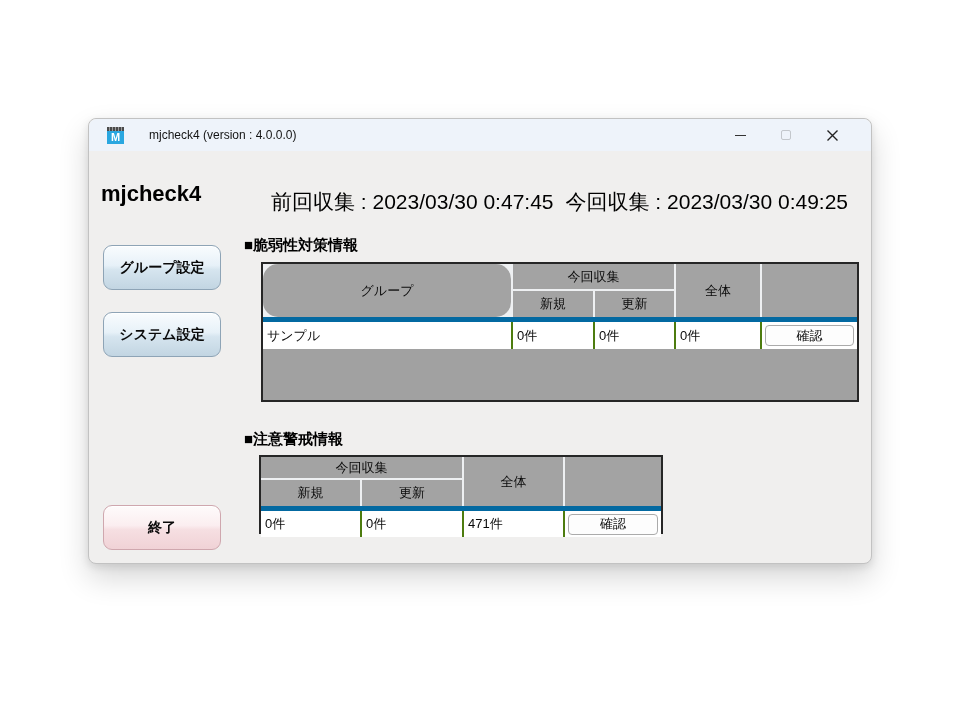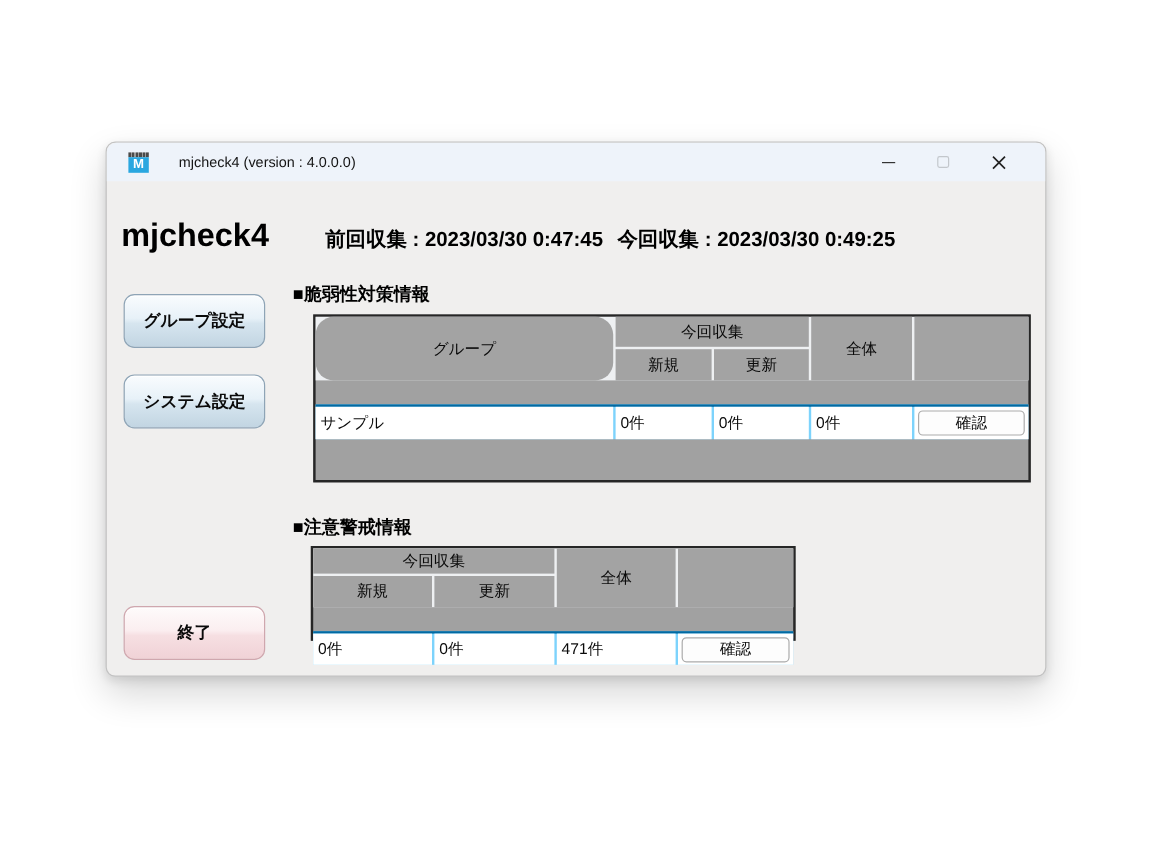--- a/index.html
+++ b/index.html
@@ -42,25 +42,25 @@
   .win-controls{
     position:absolute;right:16px;top:0;height:32px;
     display:flex;align-items:center;gap:0;
   }
   .win-btn{width:46px;height:32px;display:flex;align-items:center;justify-content:center;}
   .glyph-min{width:11px;border-top:1.6px solid #333;}
   .glyph-max{width:10px;height:10px;border:1.4px solid #c3c7cc;border-radius:2px;box-sizing:border-box;}
   
   .app-name{
     position:absolute;left:12px;top:62px;
-    font-size:27px;font-weight:bold;letter-spacing:0px;
+    font-size:22px;font-weight:bold;letter-spacing:0px;
   }
   .timestamps{
     position:absolute;left:182px;top:69px;
-    font-size:17px;font-weight:bold;white-space:nowrap;
+    font-size:21px;font-weight:normal;white-space:nowrap;
   }
   .timestamps span{margin-right:12px;}
   
   .side-btn{
     position:absolute;left:14px;width:116px;height:43px;
     border-radius:9px;
     font-size:14px;font-weight:bold;color:#0a0a0a;
     display:flex;align-items:center;justify-content:center;
     cursor:default;
     font-family:"Liberation Sans","DejaVu Sans",sans-serif;
@@ -107,23 +107,22 @@
     grid-template-areas:"g c c t a" "g n u t a";
   }
   .a-g{grid-area:g;border-radius:15px;} .a-c{grid-area:c;} .a-n{grid-area:n;}
   .a-u{grid-area:u;} .a-t{grid-area:t;} .a-a{grid-area:a;}
   .t2head{
     grid-template-columns:99px 100px 99px 1fr;
     grid-template-rows:21px 26px;
     grid-template-areas:"c c t a" "n u t a";
   }
   .trow{
-    display:grid;gap:2px;background:#7dd3fc;
-    border-top:2px solid #0369a1;
-    margin-top:20px;
+    display:grid;gap:2px;background:#4d7c0f;
+    border-top:5px solid #0369a1;
   }
   .t1row{grid-template-columns:248px 80px 79px 84px 1fr;grid-template-rows:27px;}
   .t2row{grid-template-columns:99px 100px 99px 1fr;grid-template-rows:26px;}
   .dcell{
     background:#ffffff;
     font-size:13px;color:#0a0a0a;
     display:flex;align-items:center;
     padding-left:4px;box-sizing:border-box;
     white-space:nowrap;overflow:hidden;
   }

